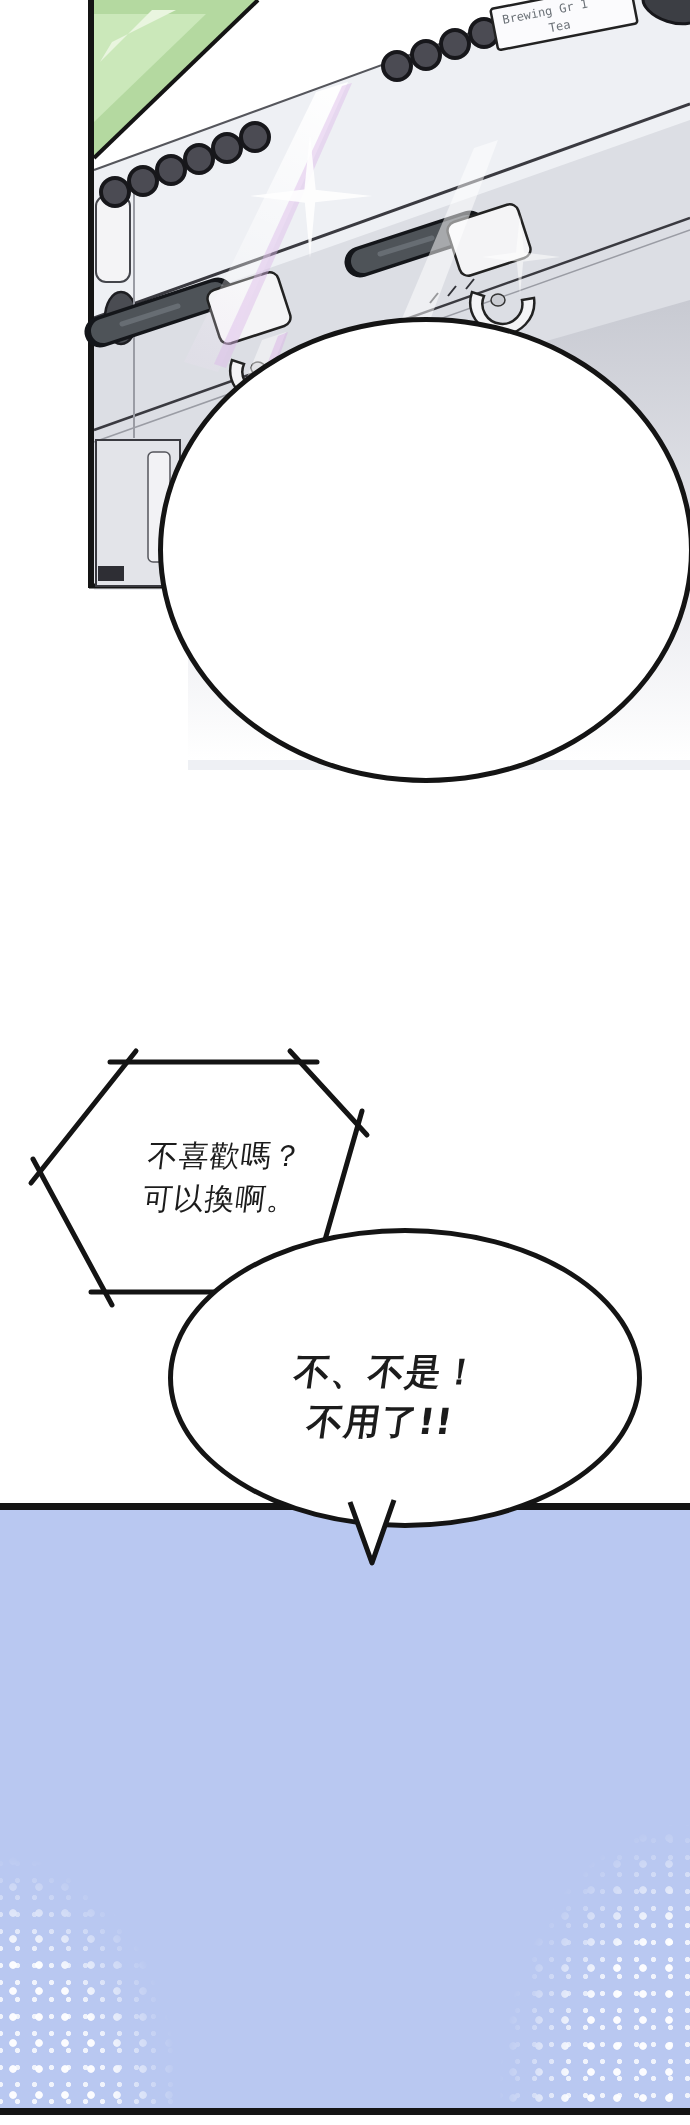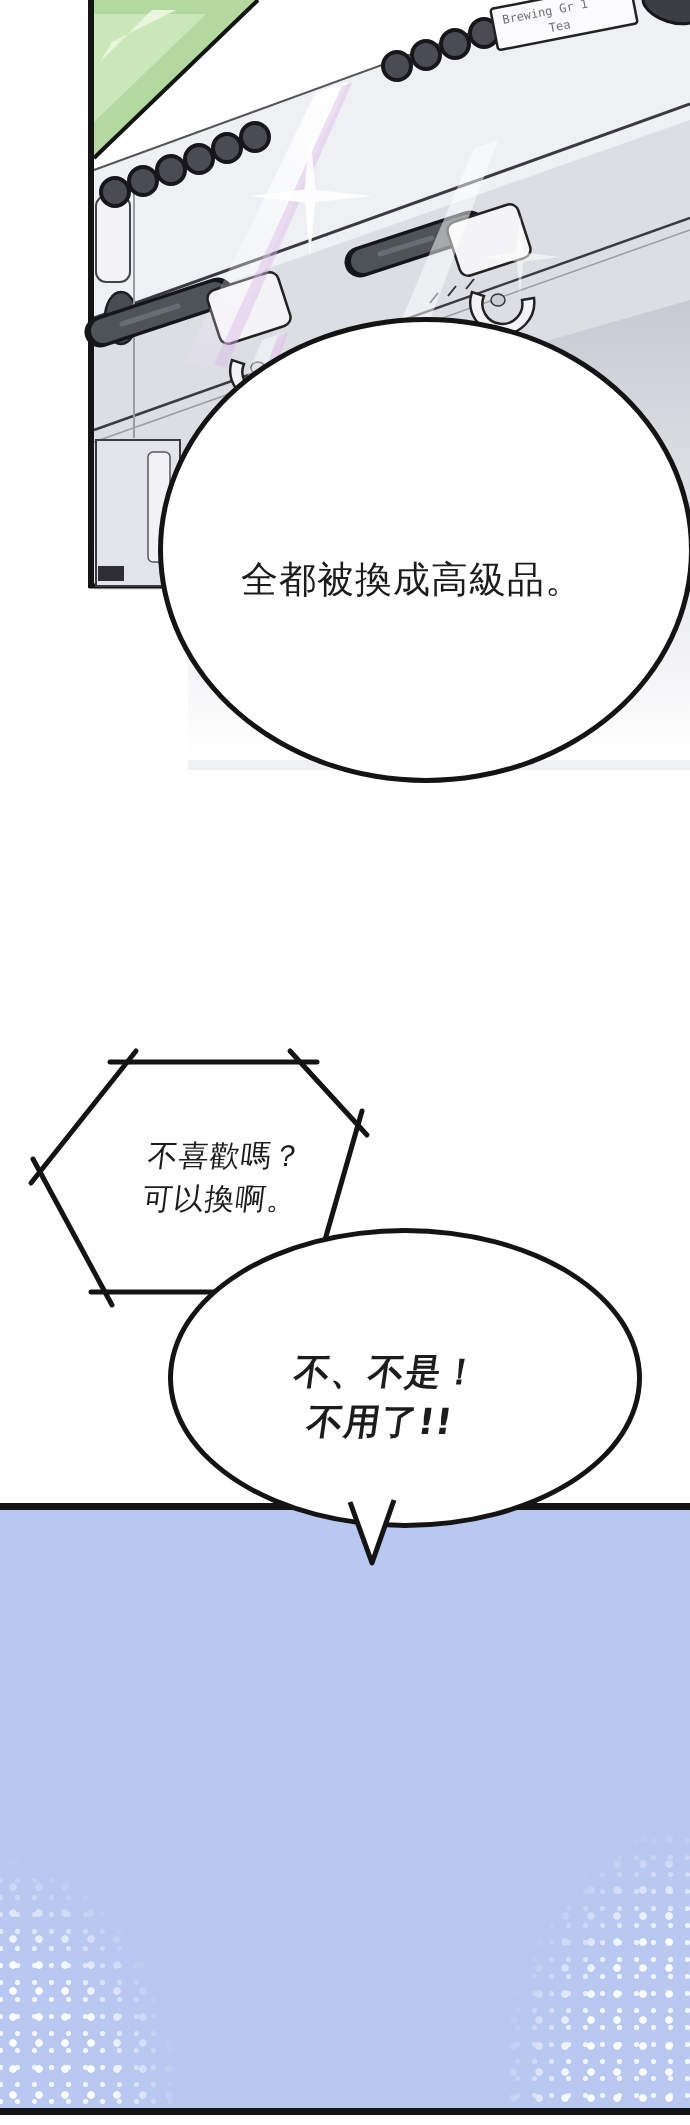--- a/index.html
+++ b/index.html
@@ -125,21 +125,20 @@
       </g>
       <g opacity="0.55">
         <polygon points="520,215 524,253 520,295 516,253" fill="#fff"></polygon>
         <polygon points="482,257 520,252 560,257 520,262" fill="#fff"></polygon>
       </g>
     </g>
   </svg>
 
   <div class="bubble" id="bubble-narration">
     <div class="txt">
-      <div>全都被換成高級品。</div>
     </div>
   </div>
 
   <svg class="layer" id="hex-wrap" width="380" height="270" viewBox="0 0 380 270">
     <polygon points="117,22 290,22 348,85 300,252 95,252 30,132" fill="#ffffff"></polygon>
     <g stroke="#141414" stroke-width="5" stroke-linecap="round">
       <line x1="100" y1="22" x2="307" y2="22"></line>
       <line x1="280" y1="11" x2="357" y2="95"></line>
       <line x1="352" y1="71" x2="296" y2="266"></line>
       <line x1="313" y1="252" x2="81" y2="252"></line>

